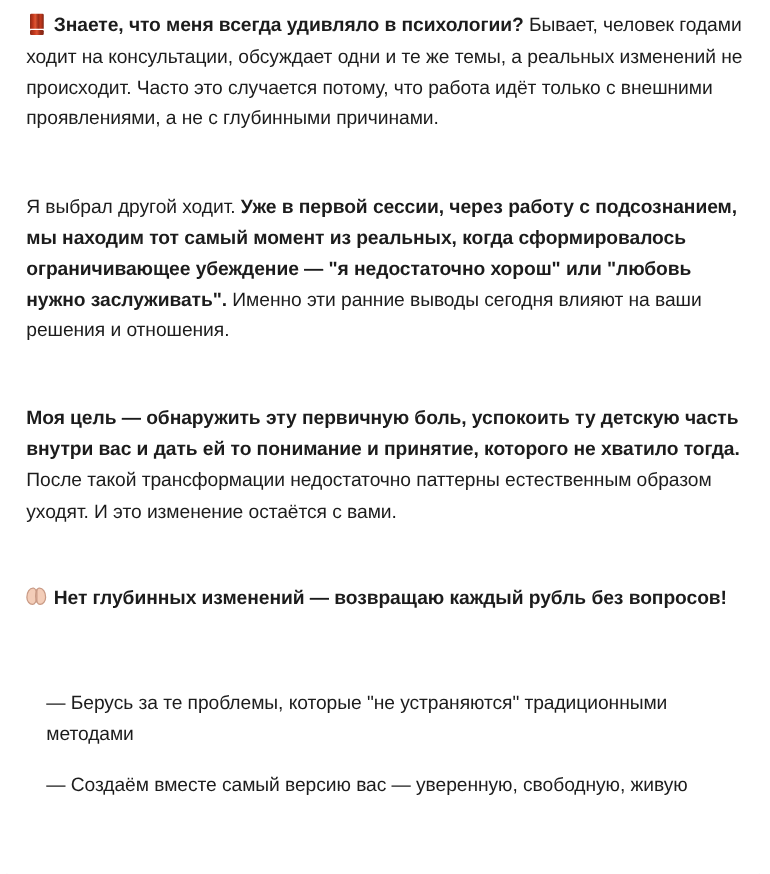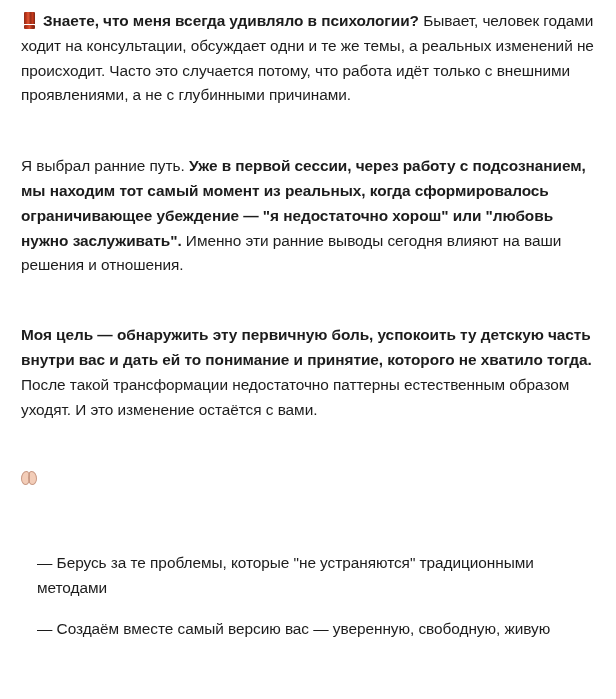--- a/index.html
+++ b/index.html
@@ -126,29 +126,29 @@
 
 <div class="edge-rule left"></div>
 <div class="edge-rule right"></div>
 
 <div class="page">
 
   <p class="block para"><span class="emoji emoji-exclamation"><span class="bar"></span><span class="dot"></span></span><span class="b">Знаете, что меня всегда удивляло в психологии?</span><span> Бывает, человек годами ходит на консультации, обсуждает одни и те же темы, а реальных изменений не происходит. Часто это случается потому, что работа идёт только с внешними проявлениями, а не с глубинными причинами.</span></p>
 
   <div class="gap-lg"></div>
 
-  <p class="block para"><span>Я выбрал ранние путь. </span><span class="b">Уже в первой сессии, через работу с подсознанием, мы находим тот самый момент из реальных, когда сформировалось ограничивающее убеждение — "я недостаточно хорош" или "любовь нужно заслуживать".</span><span> Именно эти ранние выводы сегодня влияют на ваши решения и отношения.</span></p>
+  <p class="block para"><span>Я выбрал другой ходит. </span><span class="b">Уже в первой сессии, через работу с подсознанием, мы находим тот самый момент из реальных, когда сформировалось ограничивающее убеждение — "я недостаточно хорош" или "любовь нужно заслуживать".</span><span> Именно эти ранние выводы сегодня влияют на ваши решения и отношения.</span></p>
 
   <div class="gap-md"></div>
 
   <p class="block para"><span class="b">Моя цель — обнаружить эту первичную боль, успокоить ту детскую часть внутри вас и дать ей то понимание и принятие, которого не хватило тогда.</span><span> После такой трансформации недостаточно паттерны естественным образом уходят. И это изменение остаётся с вами.</span></p>
 
   <div class="gap-guarantee-top"></div>
 
-  <p class="block para"><span class="emoji emoji-brain"><span class="lobe l"></span><span class="lobe r"></span><span class="crease"></span></span></p>
+  <p class="block para"><span class="emoji emoji-brain"><span class="lobe l"></span><span class="lobe r"></span><span class="crease"></span></span><span class="b">Нет глубинных изменений — возвращаю каждый рубль без вопросов!</span></p>
 
   <div class="gap-guarantee-bottom"></div>
 
   <div class="block">
     <p class="list-line"><span>—</span> <span>Берусь за те проблемы, которые "не устраняются" традиционными методами</span></p>
     <p class="list-line"><span>—</span> <span>Создаём вместе самый версию вас — уверенную, свободную, живую</span></p>
   </div>
 
 </div>
 

